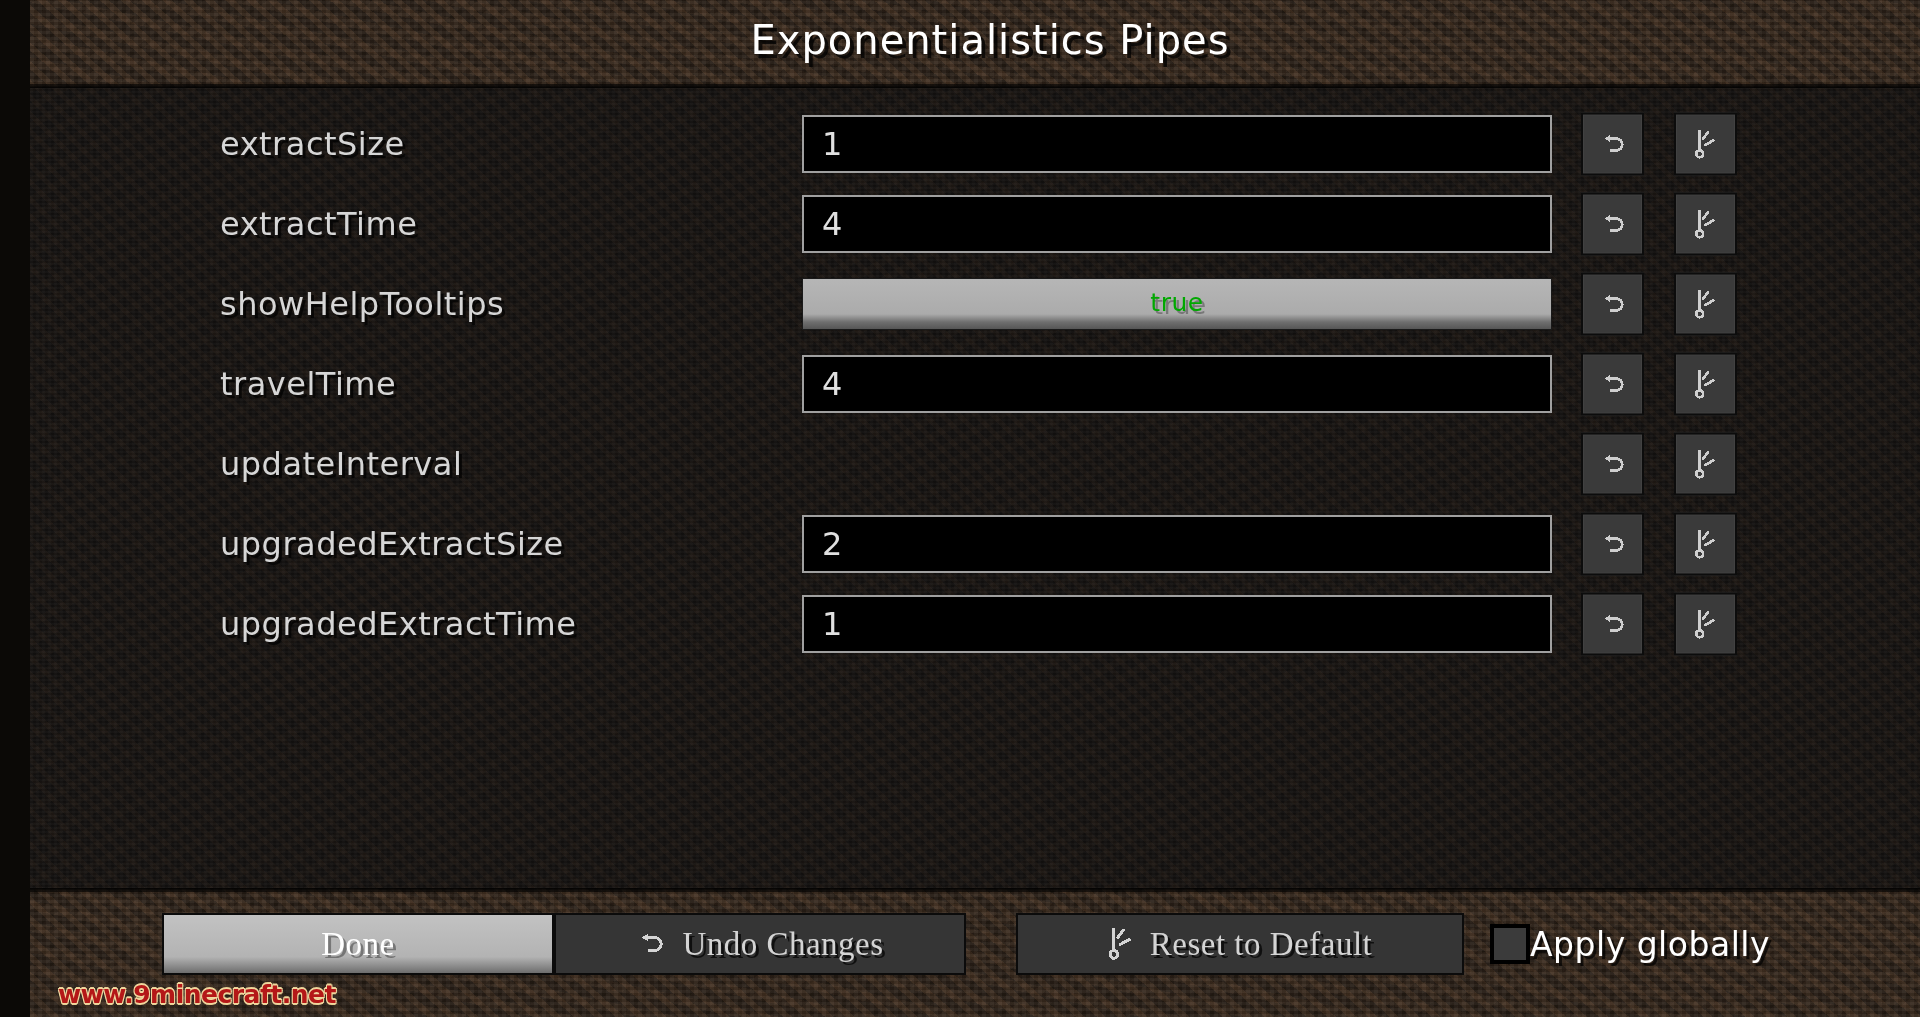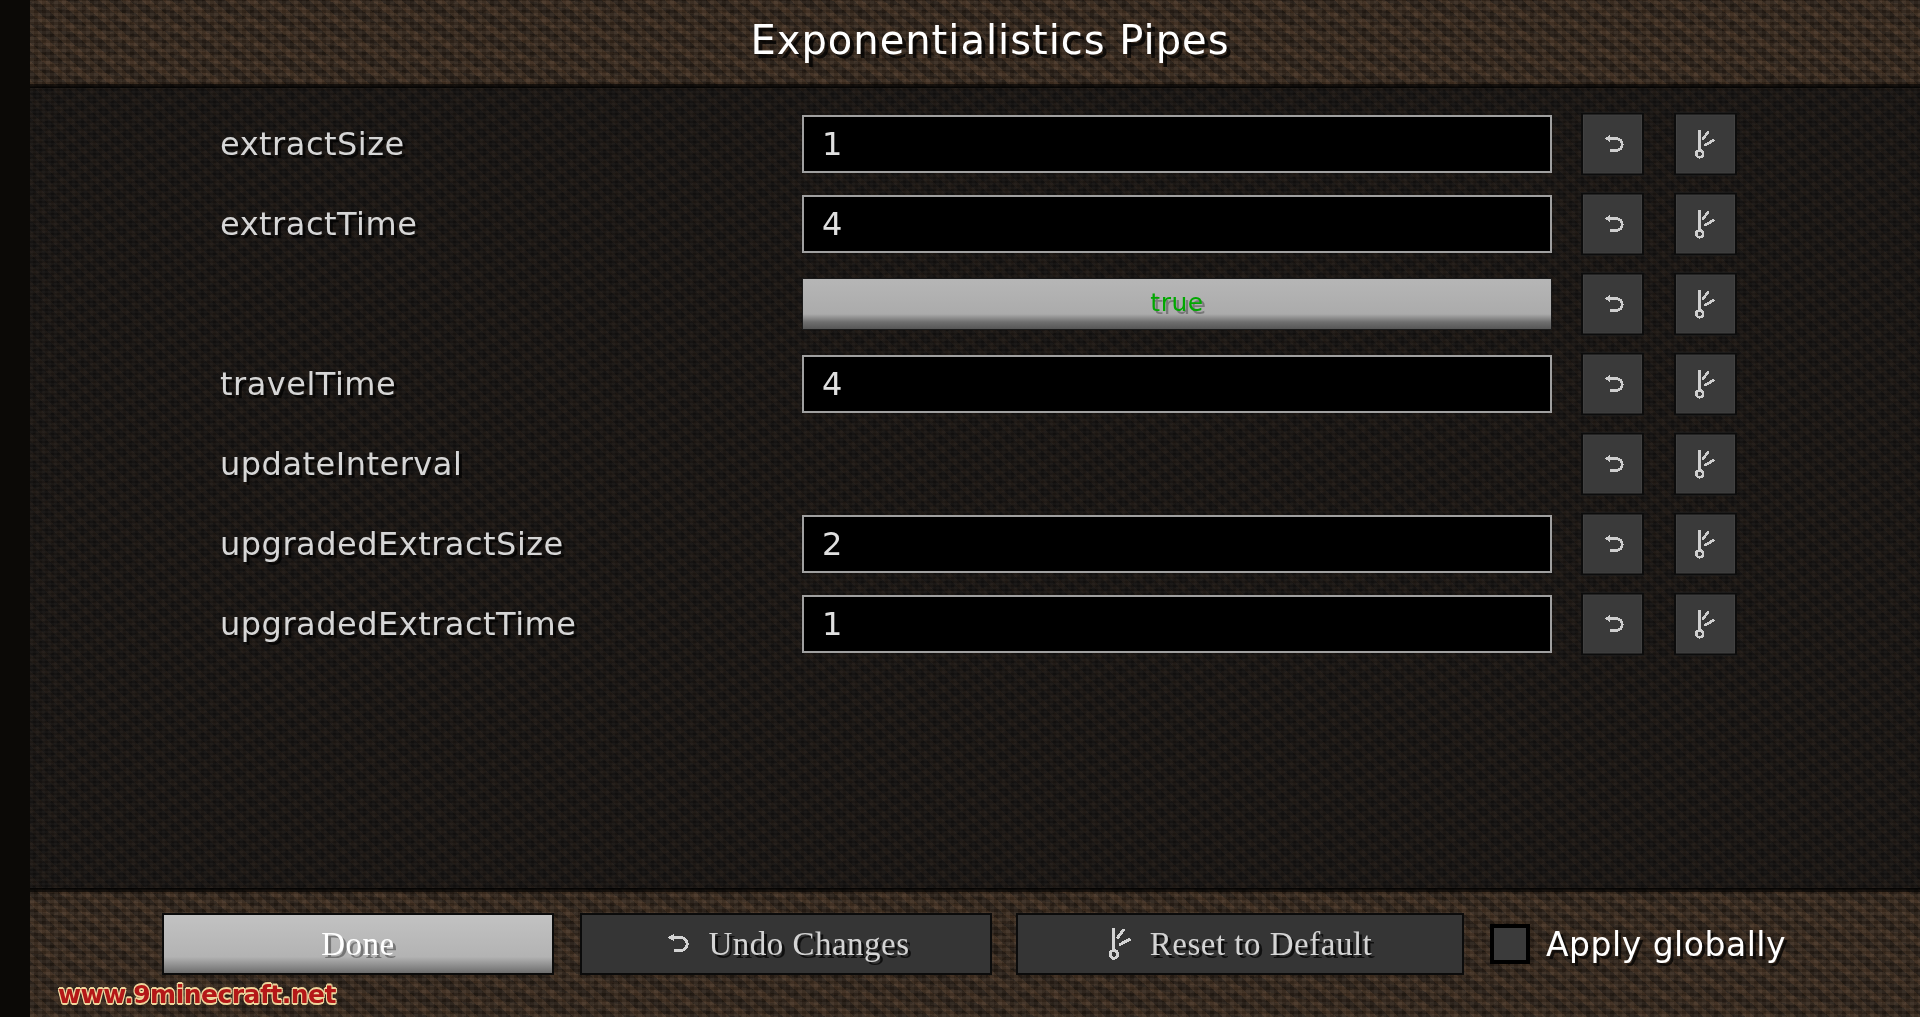--- a/index.html
+++ b/index.html
@@ -201,21 +201,21 @@
     left: 132px;
     width: 392px;
     background: linear-gradient(to bottom, #c2c2c2 0%, #b3b3b3 72%, #8c8c8c 88%, #6d6d6d 100%);
   }
   #btn-done .label {
     color: #ffffff;
     text-shadow: 3px 3px 0 rgba(0,0,0,0.35);
   }
 
   #btn-undo {
-    left: 550px;
+    left: 524px;
     width: 412px;
     background: #353535;
   }
   #btn-reset {
     left: 986px;
     width: 448px;
     background: #353535;
   }
   #btn-undo .label, #btn-reset .label {
     color: #d4d4d4;
@@ -225,21 +225,20 @@
   .footer-btn .icn-reset { width: 26px; height: 34px; }
 
   
   #apply-globally {
     position: absolute;
     left: 1460px;
     top: 25px;
     height: 62px;
     display: flex;
     align-items: center;
-    gap: 16px;
     cursor: pointer;
   }
   #apply-globally .box {
     width: 40px; height: 40px;
     background: #3b3b3b;
     border: 4px solid #000000;
   }
   #apply-globally .label {
     color: #ffffff;
     font-size: 33px;
@@ -318,20 +317,21 @@
               <svg class="icn icn-reset" viewBox="0 0 14 18" fill="none" stroke="#cfcfcf" stroke-width="1.6" stroke-linecap="square">
                 <line x1="3.2" y1="1" x2="3.2" y2="11.5"></line>
                 <line x1="8.2" y1="1.6" x2="5.4" y2="5.4"></line>
                 <line x1="11.4" y1="6.6" x2="6.6" y2="9.2"></line>
                 <circle cx="3.2" cy="14.6" r="2.1"></circle>
               </svg>
             </span>
           </div>
         </div>
         <div class="option-row">
+          <div class="option-label">showHelpTooltips</div>
           <div class="option-toggle">
             <span class="value" style="color: rgb(0, 168, 0);">true</span>
           </div>
           <div class="row-btn undo">
             <span>
               <svg class="icn icn-undo" viewBox="0 0 16 13" fill="none" stroke="#cfcfcf" stroke-width="1.6" stroke-linecap="square">
                 <path d="M4.5 3 H10 a3.5 3.5 0 0 1 0 7 H7"></path>
                 <polyline points="6.5,0.8 3.3,3 6.5,5.2" fill="#cfcfcf" stroke="none"></polyline>
               </svg>
             </span>

